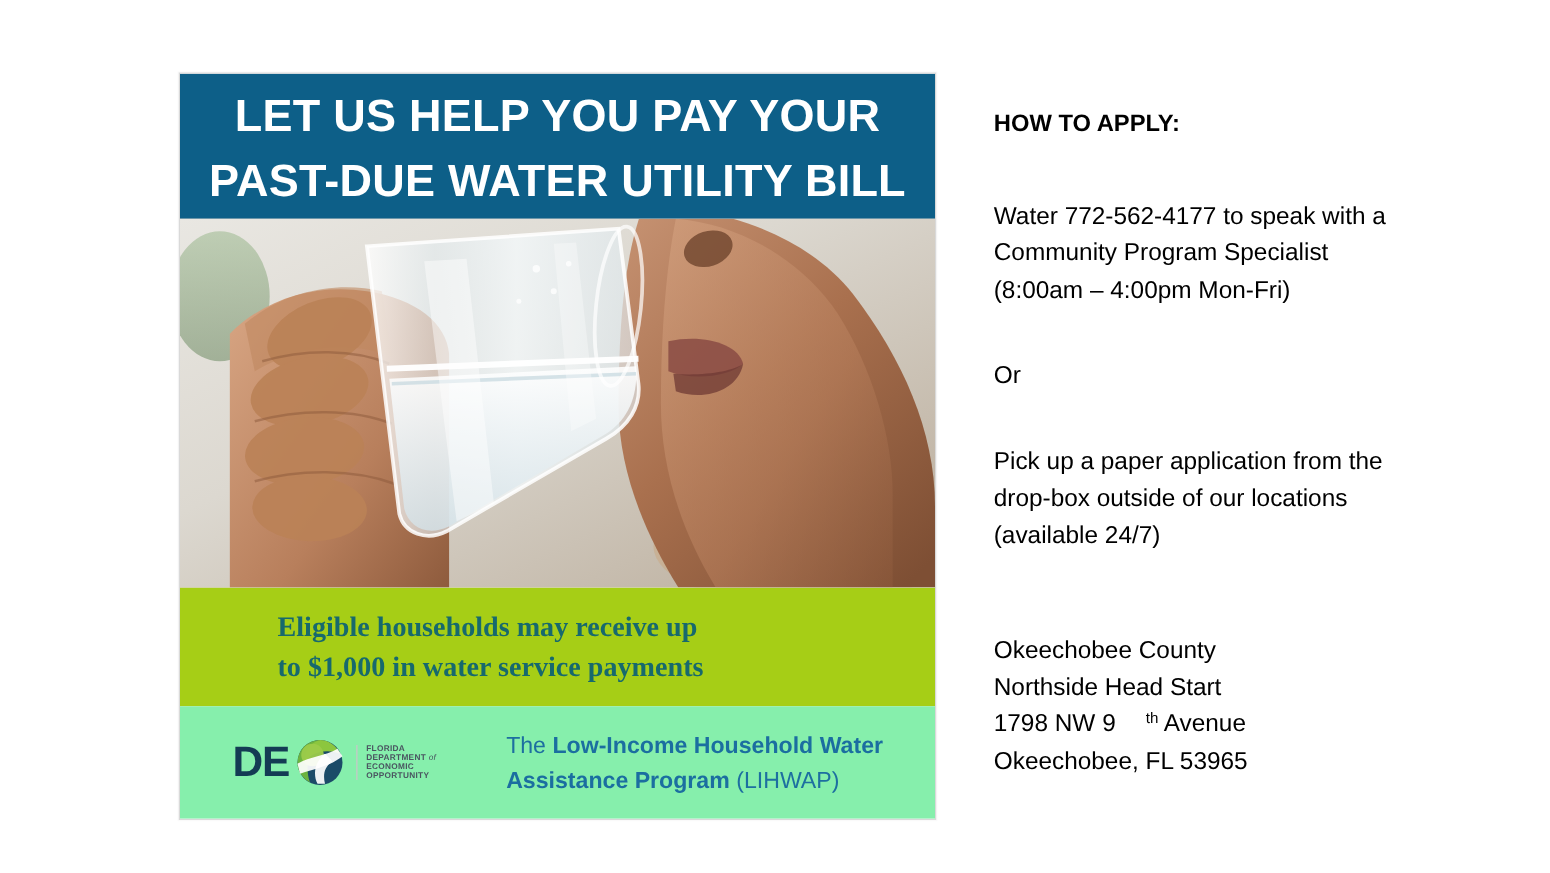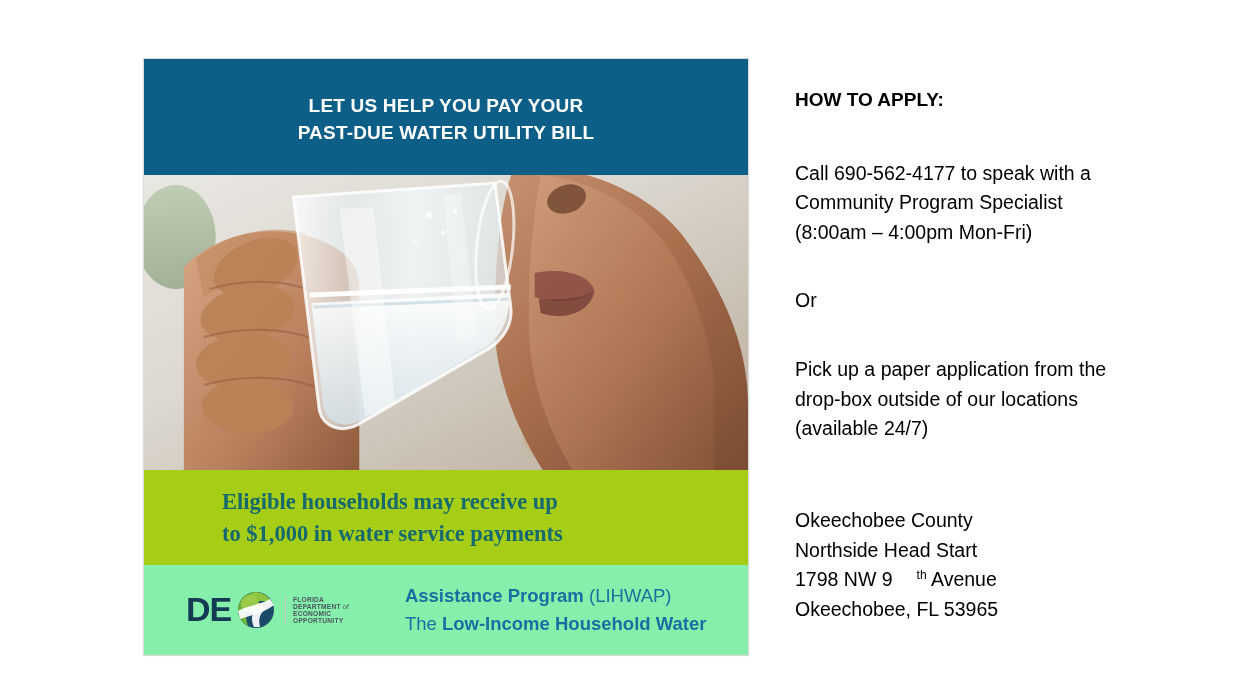--- a/index.html
+++ b/index.html
@@ -37,21 +37,21 @@
     display: flex;
     flex-direction: column;
     align-items: center;
     justify-content: center;
     padding-top: 4px;
     box-sizing: border-box;
   }
   .flyer-header .hl {
     color: #ffffff;
     font-weight: bold;
-    font-size: 19px;
+    font-size: 36px;
     letter-spacing: 0.2px;
     line-height: 1.44;
     text-align: center;
     white-space: nowrap;
   }
 
   
   .flyer-photo {
     height: 295px;
     position: relative;
@@ -254,32 +254,32 @@
       </svg>
       <div class="deo-tag">
         <div>FLORIDA</div>
         <div><span>DEPARTMENT</span> <span class="ital">of</span></div>
         <div>ECONOMIC</div>
         <div>OPPORTUNITY</div>
       </div>
     </div>
 
     <div class="prog-name">
+      <div><span>The </span><b>Low-Income Household Water</b></div>
       <div><b>Assistance Program</b><span> (LIHWAP)</span></div>
-      <div><span>The </span><b>Low-Income Household Water</b></div>
     </div>
   </div>
 </div>
 
 <div id="right-col">
 
   <div class="apply-head">HOW TO APPLY:</div>
 
   <div class="rc-block">
-    <div class="rc-line"><span>Call </span><span>690-562-4177</span><span> to speak with a</span></div>
+    <div class="rc-line"><span>Water </span><span>772-562-4177</span><span> to speak with a</span></div>
     <div class="rc-line">Community Program Specialist</div>
     <div class="rc-line">(8:00am – 4:00pm Mon-Fri)</div>
   </div>
 
   <div class="gap-sm"></div>
 
   <div class="rc-block">Or</div>
 
   <div class="gap-md"></div>
 

